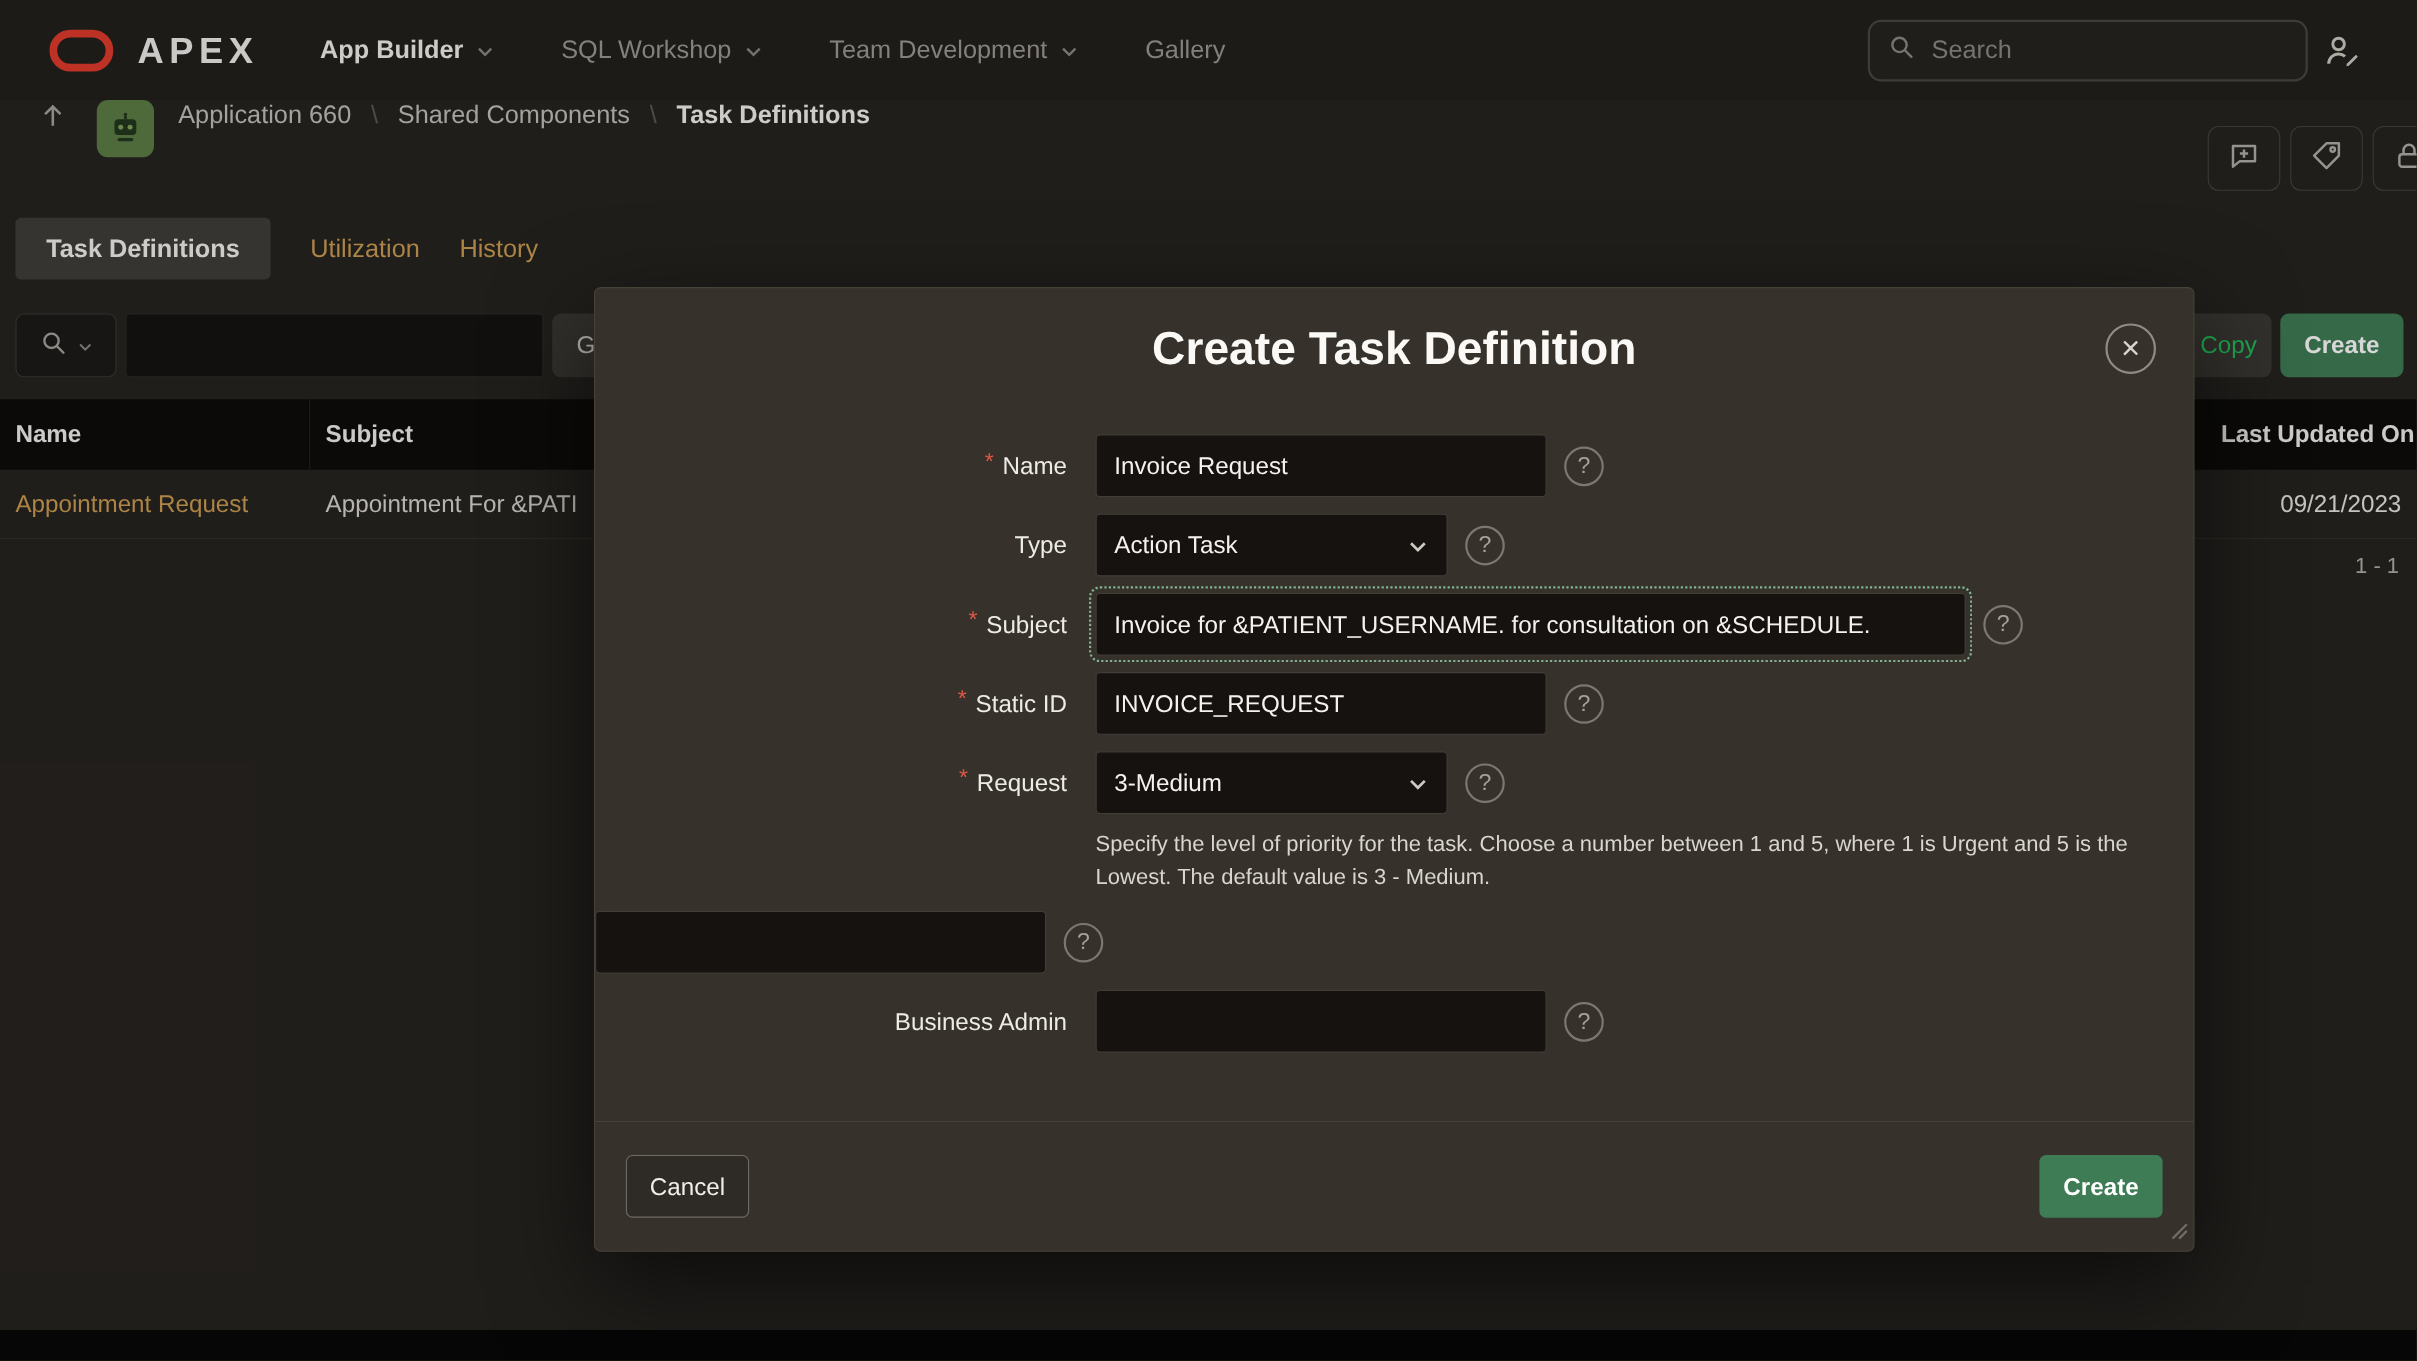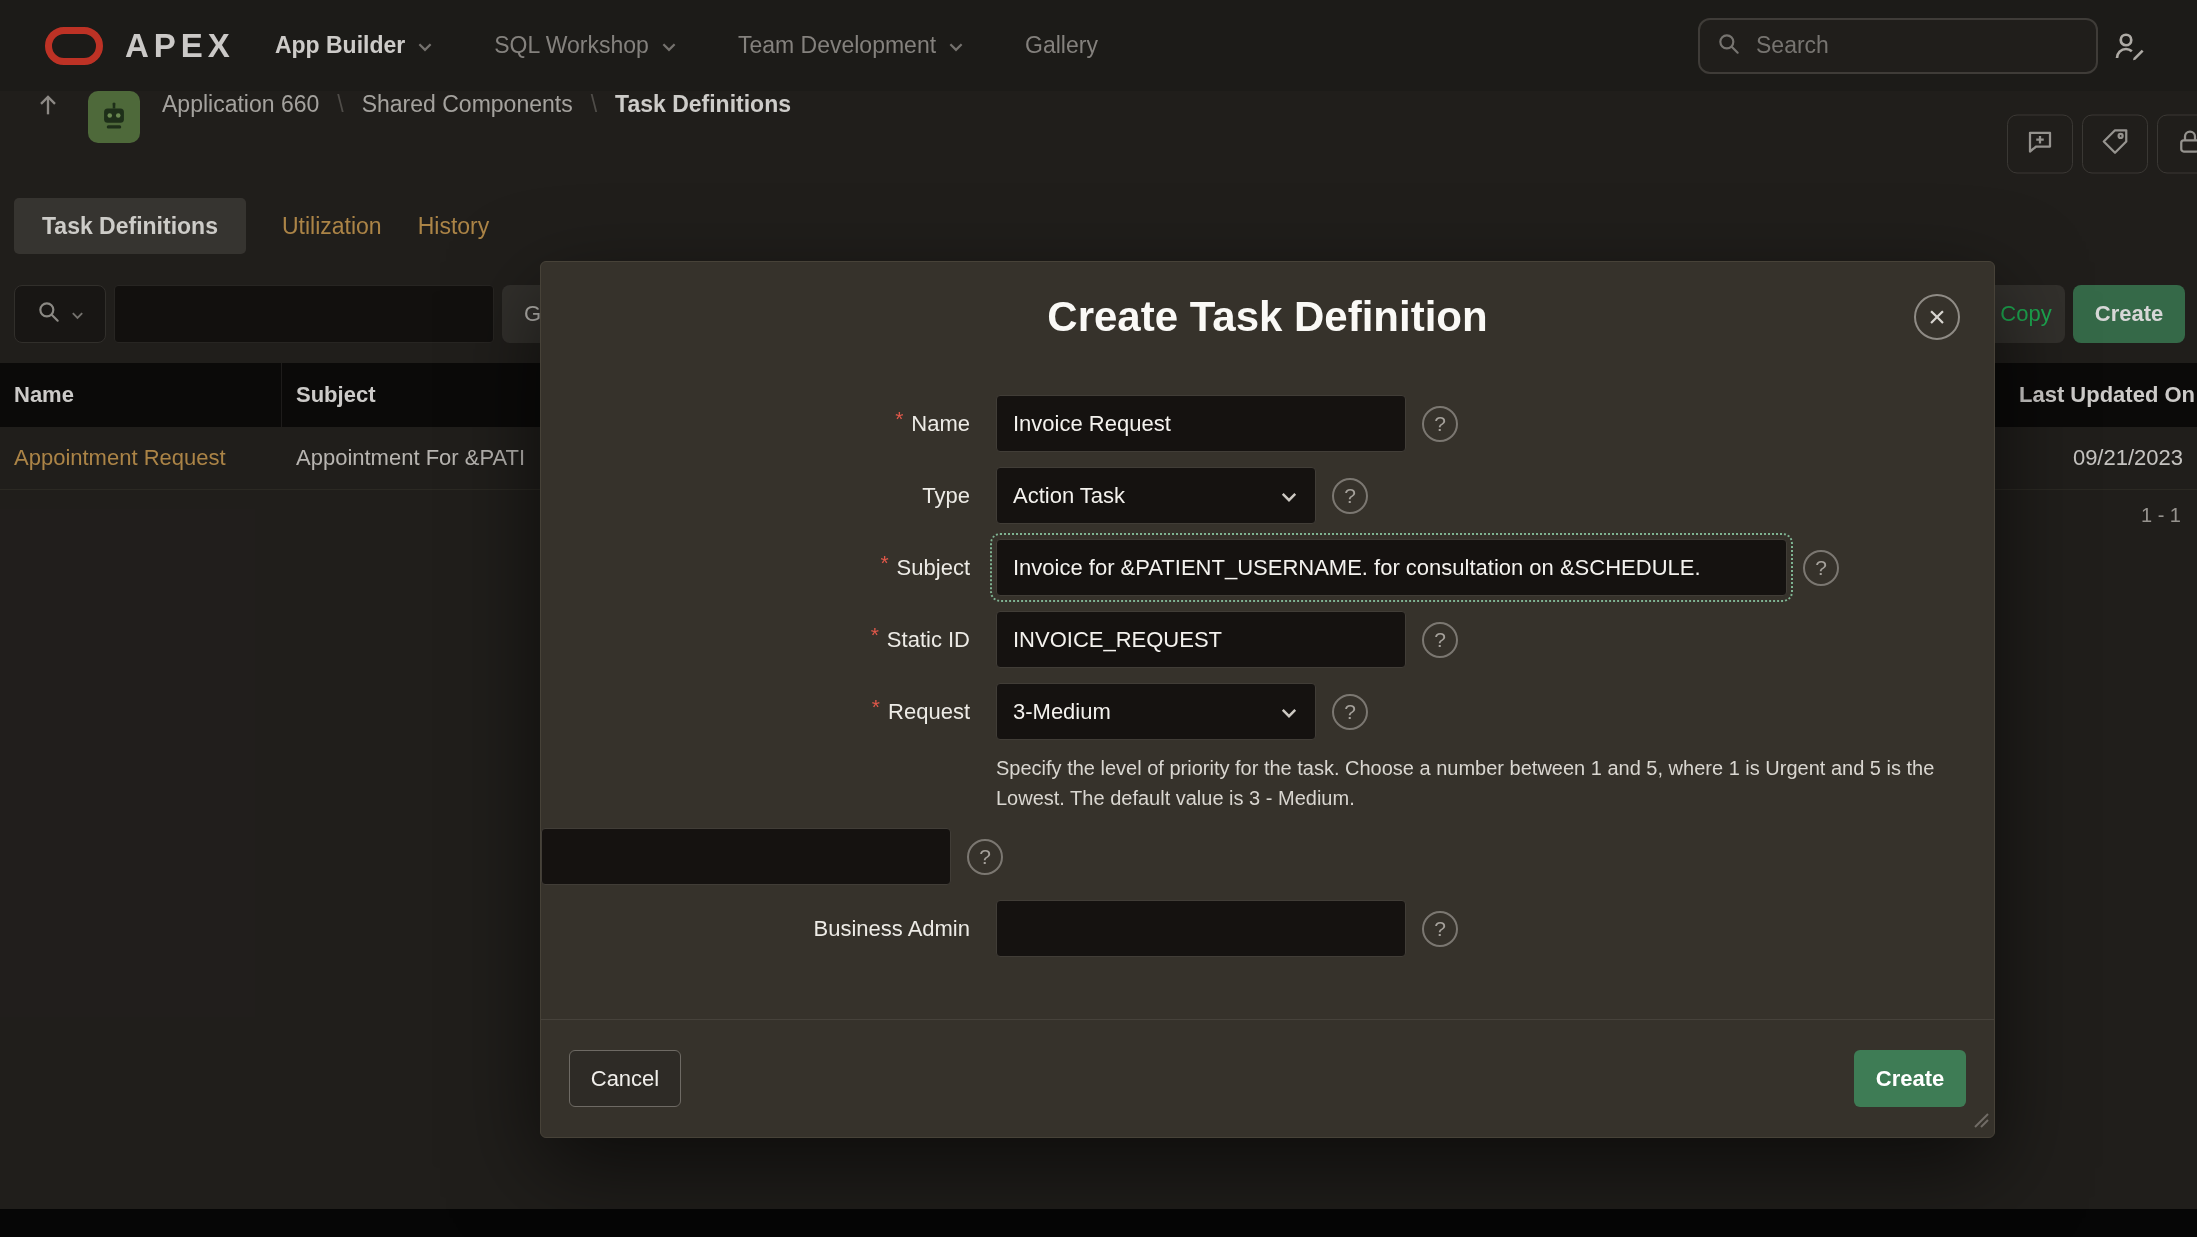--- a/index.html
+++ b/index.html
@@ -3,21 +3,21 @@
 <meta charset="utf-8">
 <style>
   html,body{margin:0;padding:0;background:#1b1a18;}
   #app{position:relative;width:2197px;height:1237px;overflow:hidden;background:#262320;
        font-family:"Liberation Sans",sans-serif;-webkit-font-smoothing:antialiased;}
 
   
   .topnav{height:91px;background:#211f1c;display:flex;align-items:center;padding:0 45px;box-sizing:border-box;}
   .oracle-logo{width:58px;height:38px;border:7px solid #e13b2c;border-radius:20px;box-sizing:border-box;flex:none;}
   .brand-text{font-size:33px;font-weight:600;letter-spacing:5px;color:#f1efec;margin-left:22px;}
-  .menu{display:flex;align-items:center;margin-left:40px;gap:60px;}
+  .menu{display:flex;align-items:center;margin-left:56px;gap:60px;}
   .menu-item{display:flex;align-items:center;gap:11px;font-size:23px;color:#9c9994;cursor:pointer;white-space:nowrap;}
   .menu-item.primary{color:#f3f1ee;font-weight:700;}
   .chev{color:#8a8782;display:inline-flex;margin-top:3px;}
   .nav-right{margin-left:auto;display:flex;align-items:center;gap:8px;}
   .searchbox{width:400px;height:56px;border:2px solid #4a4742;border-radius:12px;display:flex;align-items:center;
              padding:0 16px;gap:12px;background:rgba(255,255,255,0.02);box-sizing:border-box;}
   .searchbox input{background:transparent;border:none;outline:none;color:#e8e6e2;font-size:23px;width:100%;}
   .searchbox input::placeholder{color:#8d8a85;}
   .user-btn{width:46px;height:46px;display:flex;align-items:center;justify-content:center;cursor:pointer;}
 

